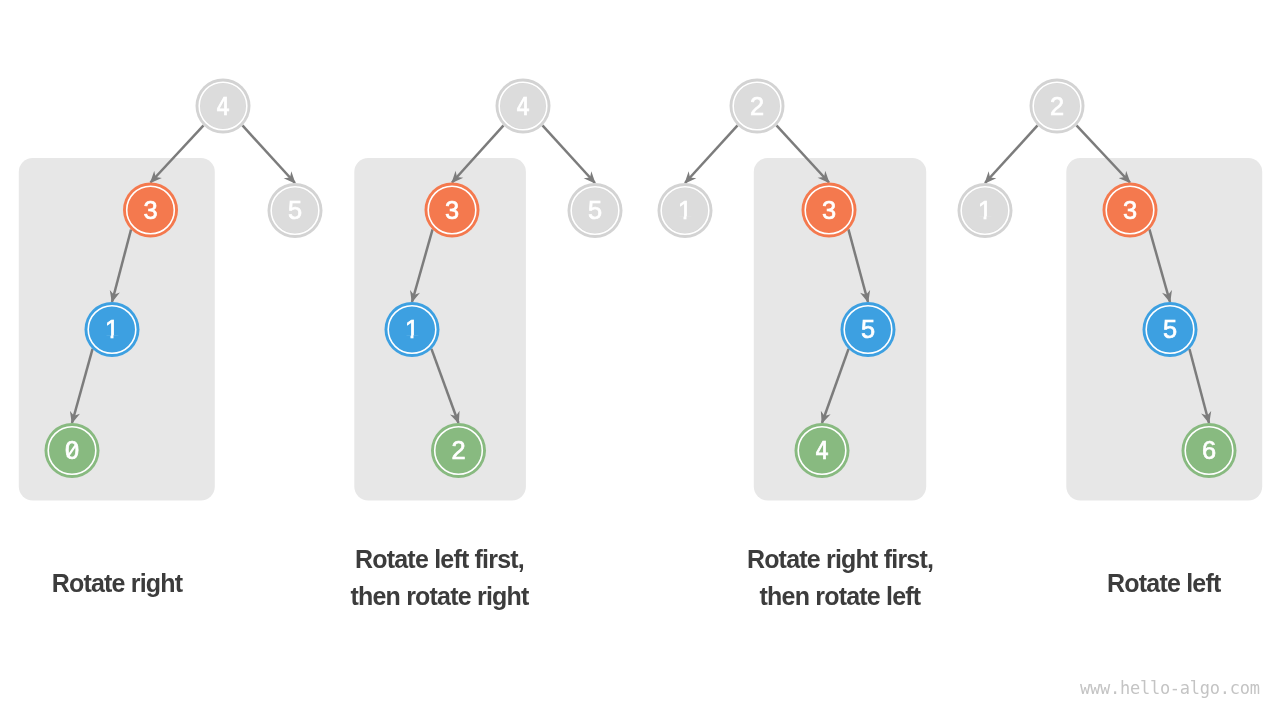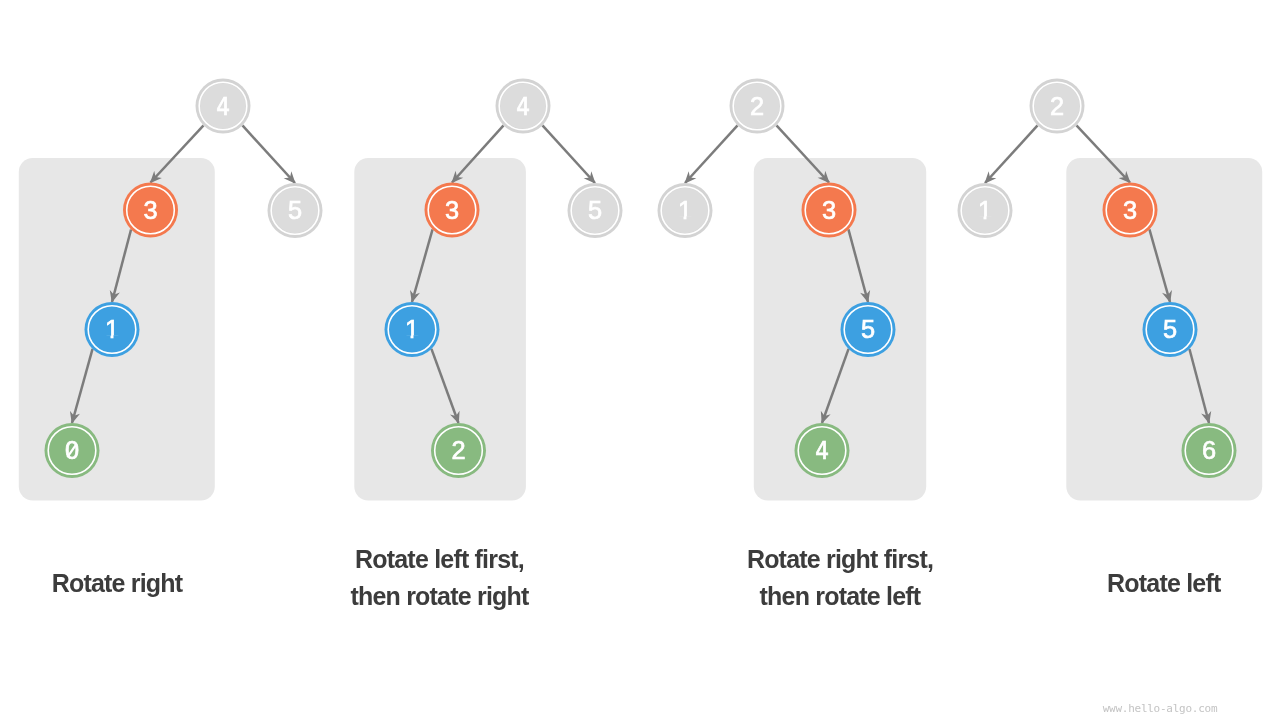--- a/index.html
+++ b/index.html
@@ -44,24 +44,23 @@
     letter-spacing: -0.8px;
   }
   #watermark {
     position: absolute;
     will-change: transform;
     left: 1080px;
     top: 678px;
     width: 160px;
     text-align: center;
     font-family: "DejaVu Sans Mono", monospace;
-    font-size: 11px;
+    font-size: 17px;
     letter-spacing: -0.25px;
     white-space: nowrap;
-    margin-top: 24px;
   }
 </style>
 </head>
 <body style="background: rgb(255, 255, 255);">
 
 <div id="stage">
   <svg id="figure-svg" width="1280" height="720" viewBox="0 0 1280 720">
     <defs>
         <marker id="arrowhead" viewBox="0 0 13 11" markerWidth="13" markerHeight="11" refX="11.5" refY="5.5" orient="auto" markerUnits="userSpaceOnUse">
           <path d="M 0.4 0.3 L 12.4 5.5 L 0.4 10.7 L 4.1 5.5 Z" fill="#7C7C7C"></path>

